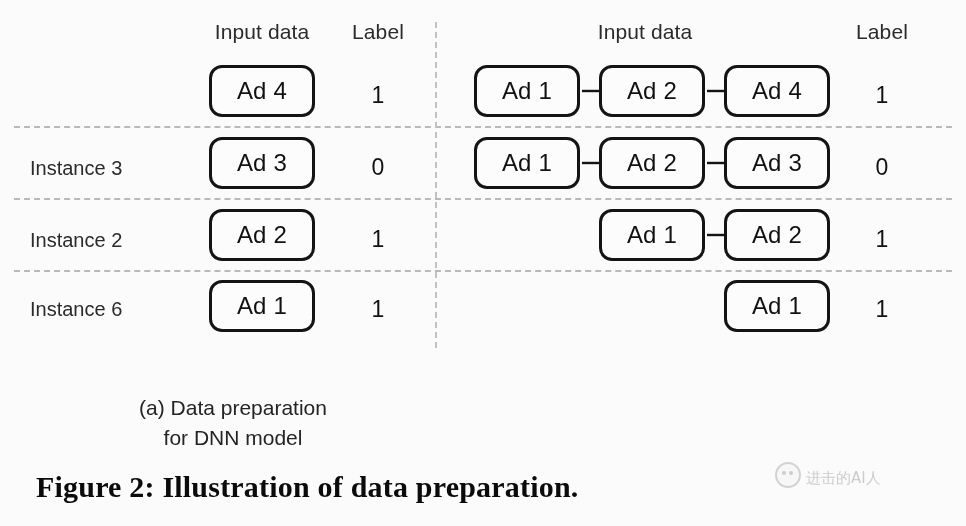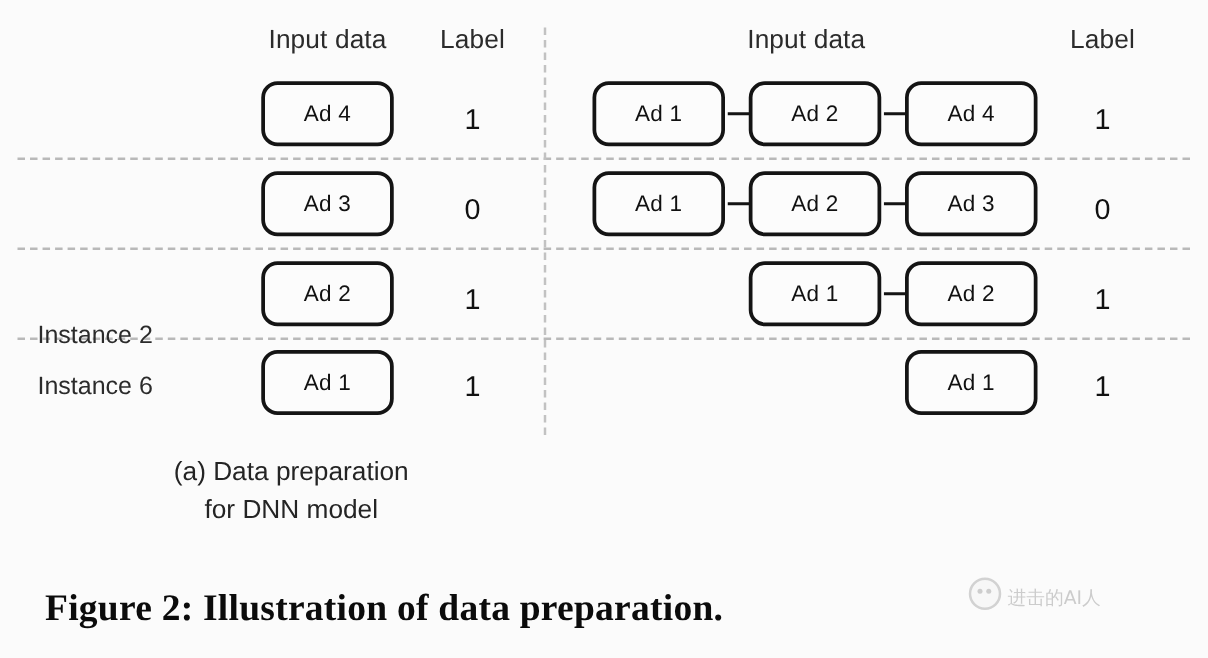--- a/index.html
+++ b/index.html
@@ -45,21 +45,21 @@
 
   
   .adbox{
     position:absolute;
     width:106px;height:52px;
     border:3px solid #141414;
     border-radius:13px;
     background:#fcfcfc;
     box-sizing:border-box;
     display:flex;align-items:center;justify-content:center;
-    font-size:18px;
+    font-size:24px;
     color:#111;
     letter-spacing:.2px;
   }
 
   
   .arrow{
     position:absolute;
     width:28px;height:14px;
     pointer-events:none;
   }
@@ -133,21 +133,22 @@
   <div class="colhead" style="left:338px;top:20px;width:80px;">Label</div>
 
   <div class="colhead" style="left:565px;top:20px;width:160px;">Input data</div>
   <div class="colhead" style="left:842px;top:20px;width:80px;">Label</div>
 
   <div class="hrule" style="top:126px;"></div>
   <div class="hrule" style="top:198px;"></div>
   <div class="hrule" style="top:270px;"></div>
   <div class="vrule" style="left:435px;"></div>
 
-  <div class="instlabel" style="top:229px;margin-top:28px;">Instance 2</div>
+  <div class="instlabel" style="top:157px;">Instance 3</div>
+  <div class="instlabel" style="top:229px;">Instance 2</div>
   <div class="instlabel" style="top:298px;">Instance 6</div>
 
   <div class="adbox" style="left:209px;top:65px;">Ad 4</div>
   <div class="adbox" style="left:209px;top:137px;">Ad 3</div>
   <div class="adbox" style="left:209px;top:209px;">Ad 2</div>
   <div class="adbox" style="left:209px;top:280px;">Ad 1</div>
 
   <div class="labelval" style="left:358px;top:82px;">1</div>
   <div class="labelval" style="left:358px;top:154px;">0</div>
   <div class="labelval" style="left:358px;top:226px;">1</div>
@@ -194,21 +195,21 @@
   </div>
   <div class="adbox" style="left:724px;top:209px;">Ad 2</div>
 
   <div class="adbox" style="left:724px;top:280px;">Ad 1</div>
 
   <div class="labelval" style="left:862px;top:82px;">1</div>
   <div class="labelval" style="left:862px;top:154px;">0</div>
   <div class="labelval" style="left:862px;top:226px;">1</div>
   <div class="labelval" style="left:862px;top:296px;">1</div>
 
-  <div class="subcap" style="left:73px;top:363px;width:320px;">(a) Data preparation
+  <div class="subcap" style="left:73px;top:393px;width:320px;">(a) Data preparation
 for DNN model</div>
 
   <div class="figcap">Figure 2: Illustration of data preparation.</div>
 
   <div class="watermark">
     <div class="wm-logo"></div>
     <div class="wm-text">进击的AI人</div>
   </div>
 
 </div>

